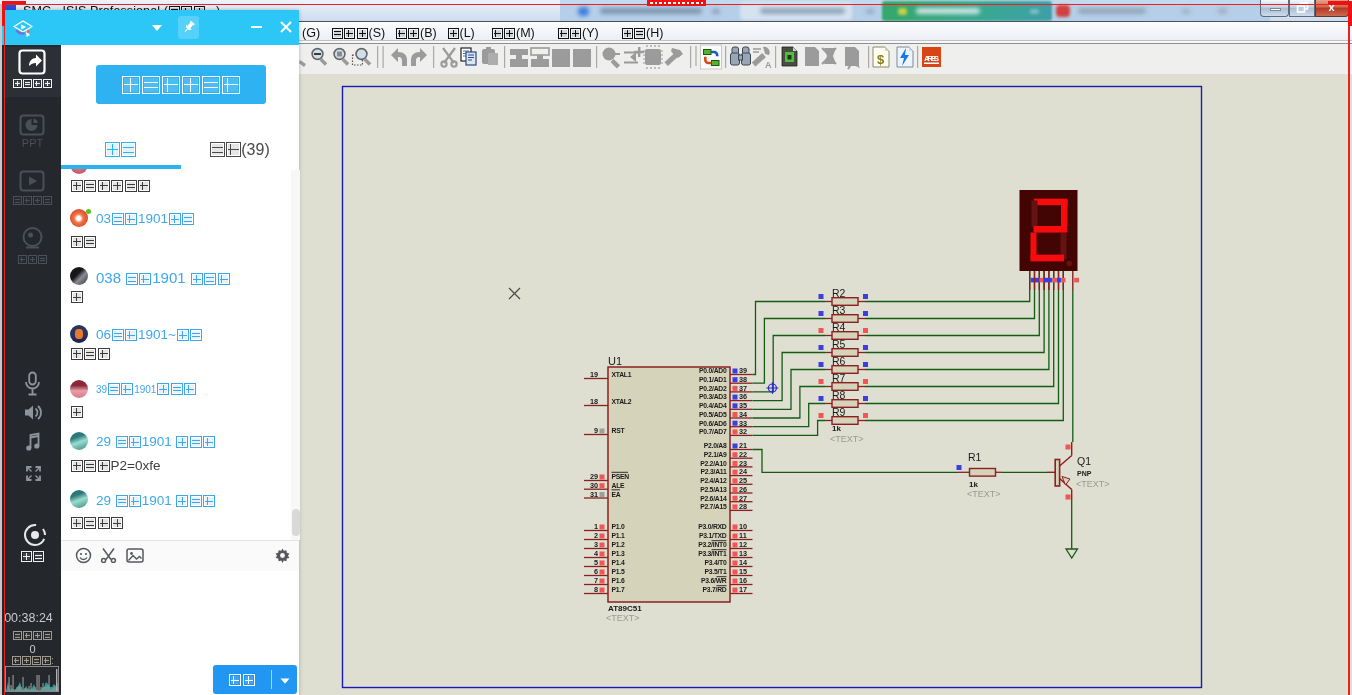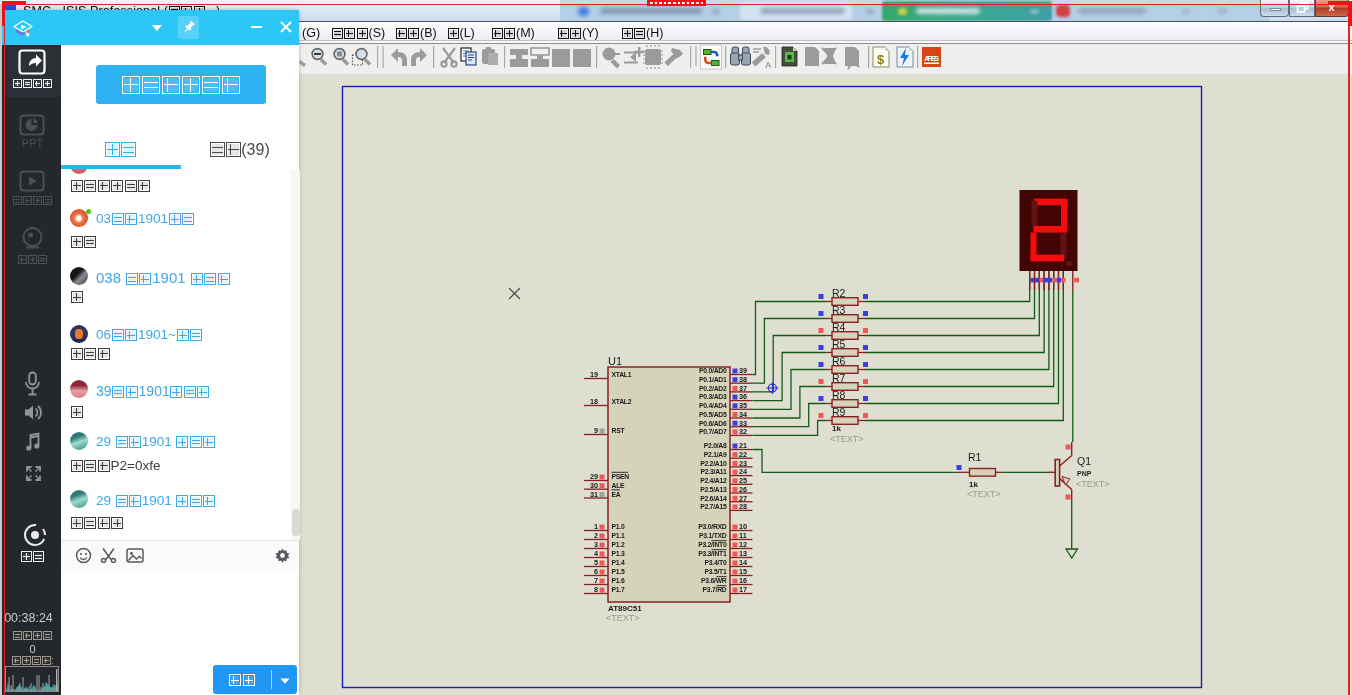--- a/index.html
+++ b/index.html
@@ -610,21 +610,21 @@
     <div class="abs" style="left:66.0px;top:198.8px;width:18px;height:18px;border-radius:50%;overflow:hidden;background:radial-gradient(circle at 48% 52%,#fff 14%,#f0764a 34%,#dd4a28 70%,#c03818)"></div>
     <div class="abs" style="left:92px;top:201.3px;font-size:13.5px;color:#3fa7e8">03<b class="k k13 p1"><i></i><i></i></b><b class="k k13 p2"><i></i><i></i></b>1901<b class="k k13 p0"><i></i><i></i></b><b class="k k13 p1"><i></i><i></i></b></div>
     <div class="abs" style="left:66px;top:223.4px;font-size:13.5px;color:#3c3c3c"><b class="k k13 p0"><i></i><i></i></b><b class="k k13 p1"><i></i><i></i></b></div>
     <div class="abs" style="left:66.0px;top:256.5px;width:18px;height:18px;border-radius:50%;overflow:hidden;background:linear-gradient(135deg,#16161a 40%,#8a8a92 60%,#3a3a40)"></div>
     <div class="abs" style="left:92px;top:259.0px;font-size:15px;color:#3fa7e8">038 <b class="k k13 p1"><i></i><i></i></b><b class="k k13 p2"><i></i><i></i></b>1901 <b class="k k13 p0"><i></i><i></i></b><b class="k k13 p1"><i></i><i></i></b><b class="k k13 p2"><i></i><i></i></b></div>
     <div class="abs" style="left:66px;top:278.8px;font-size:13.5px;color:#3c3c3c"><b class="k k13 p0"><i></i><i></i></b></div>
     <div class="abs" style="left:66.0px;top:314.4px;width:18px;height:18px;border-radius:50%;overflow:hidden;background:linear-gradient(#2a3560 55%,#18204a); "></div>
     <div class="abs" style="left:92px;top:316.9px;font-size:13.5px;color:#3fa7e8">06<b class="k k13 p1"><i></i><i></i></b><b class="k k13 p2"><i></i><i></i></b>1901~<b class="k k13 p0"><i></i><i></i></b><b class="k k13 p1"><i></i><i></i></b></div>
     <div class="abs" style="left:66px;top:335.4px;font-size:13.5px;color:#3c3c3c"><b class="k k13 p0"><i></i><i></i></b><b class="k k13 p1"><i></i><i></i></b><b class="k k13 p2"><i></i><i></i></b></div>
     <div class="abs" style="left:66.0px;top:370.3px;width:18px;height:18px;border-radius:50%;overflow:hidden;background:linear-gradient(#8a2838 30%,#e8a0a8 60%,#d87888)"></div>
-    <div class="abs" style="left:92px;top:372.8px;font-size:14px;color:#3fa7e8">39<b class="k k13 p1"><i></i><i></i></b><b class="k k13 p2"><i></i><i></i></b>1901<b class="k k13 p0"><i></i><i></i></b><b class="k k13 p1"><i></i><i></i></b><b class="k k13 p2"><i></i><i></i></b></div>
+    <div class="abs" style="left:92px;top:372.8px;font-size:10px;color:#3fa7e8">39<b class="k k13 p1"><i></i><i></i></b><b class="k k13 p2"><i></i><i></i></b>1901<b class="k k13 p0"><i></i><i></i></b><b class="k k13 p1"><i></i><i></i></b><b class="k k13 p2"><i></i><i></i></b></div>
     <div class="abs" style="left:66px;top:394.3px;font-size:13.5px;color:#3c3c3c"><b class="k k13 p0"><i></i><i></i></b></div>
     <div class="abs" style="left:66.0px;top:421.4px;width:18px;height:18px;border-radius:50%;overflow:hidden;background:linear-gradient(160deg,#2e7878 30%,#9adcd0 55%,#3a8a80)"></div>
     <div class="abs" style="left:92px;top:423.9px;font-size:13.5px;color:#3fa7e8">29 <b class="k k13 p1"><i></i><i></i></b><b class="k k13 p2"><i></i><i></i></b>1901 <b class="k k13 p0"><i></i><i></i></b><b class="k k13 p1"><i></i><i></i></b><b class="k k13 p2"><i></i><i></i></b></div>
     <div class="abs" style="left:66px;top:447.4px;font-size:13.5px;color:#3c3c3c"><b class="k k13 p0"><i></i><i></i></b><b class="k k13 p1"><i></i><i></i></b><b class="k k13 p2"><i></i><i></i></b>P2=0xfe</div>
     <div class="abs" style="left:66.0px;top:480.3px;width:18px;height:18px;border-radius:50%;overflow:hidden;background:linear-gradient(160deg,#2e7878 30%,#9adcd0 55%,#3a8a80)"></div>
     <div class="abs" style="left:92px;top:482.8px;font-size:13.5px;color:#3fa7e8">29 <b class="k k13 p1"><i></i><i></i></b><b class="k k13 p2"><i></i><i></i></b>1901 <b class="k k13 p0"><i></i><i></i></b><b class="k k13 p1"><i></i><i></i></b><b class="k k13 p2"><i></i><i></i></b></div>
     <div class="abs" style="left:66px;top:505.2px;font-size:13.5px;color:#3c3c3c"><b class="k k13 p0"><i></i><i></i></b><b class="k k13 p1"><i></i><i></i></b><b class="k k13 p2"><i></i><i></i></b><b class="k k13 p0"><i></i><i></i></b></div>
     <div class="abs" style="left:71px;top:318.4px;width:8px;height:10px;background:#e87830;border-radius:40%"></div>
     <div class="abs" style="left:82px;top:198.5px;width:5px;height:5px;border-radius:50%;background:#52c41a"></div>
     <div class="abs" style="left:57px;top:100px;width:238px;height:55.3px;background:#fff"></div>

